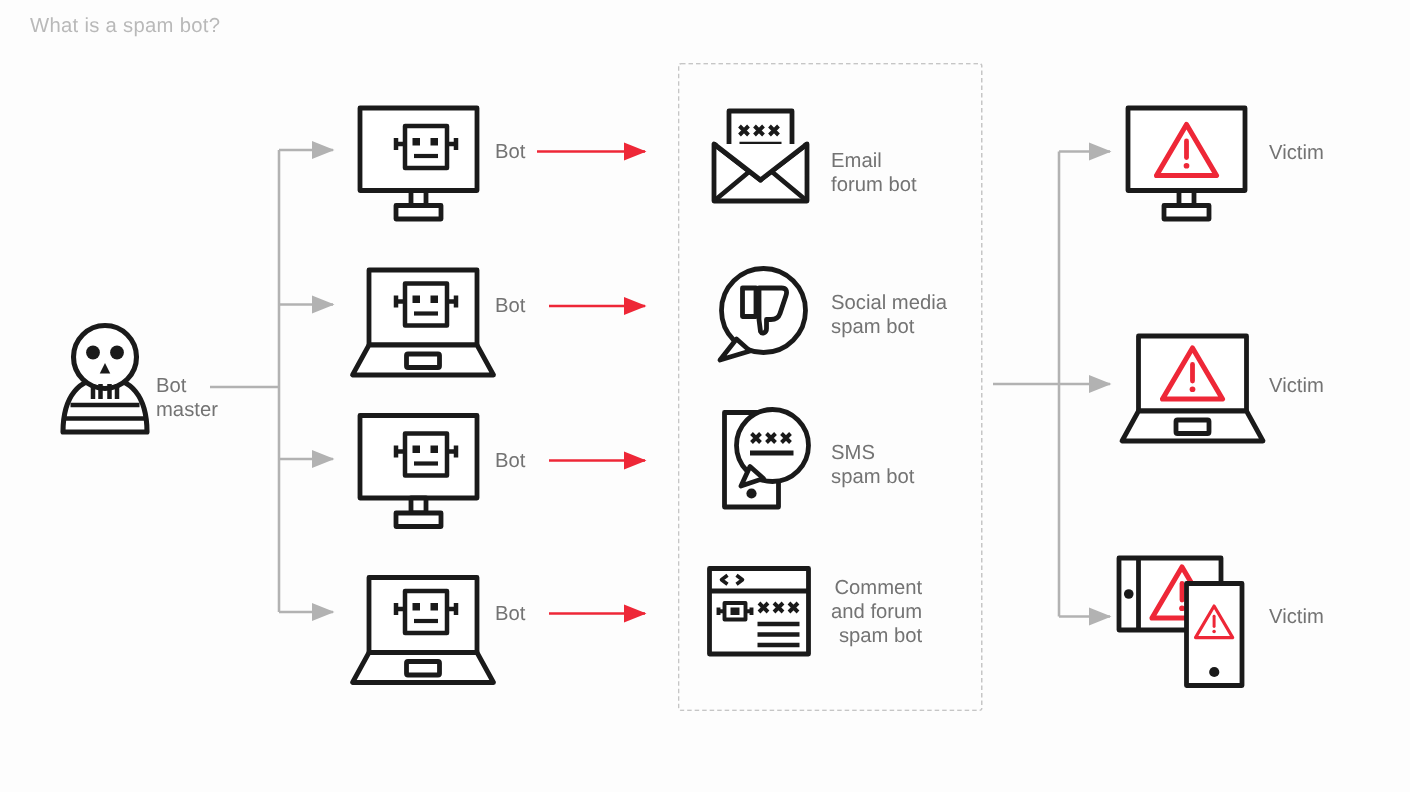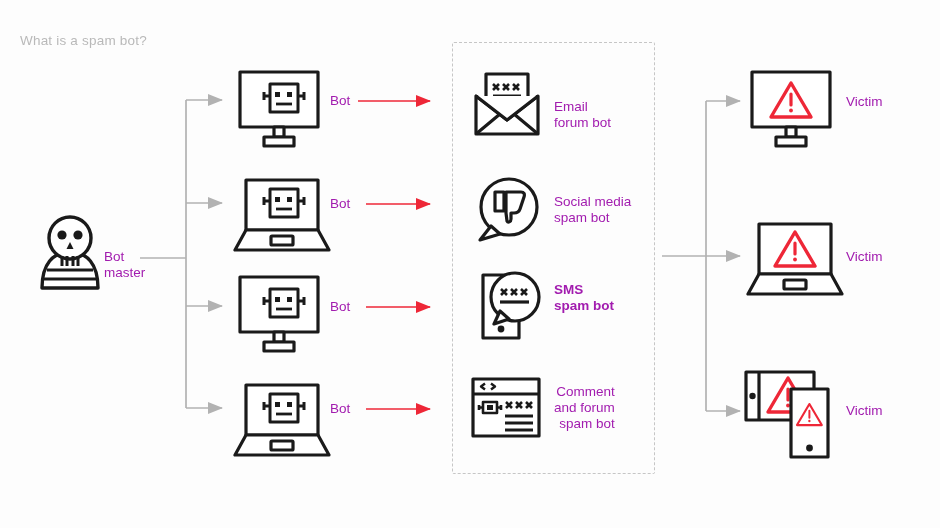--- a/index.html
+++ b/index.html
@@ -7,27 +7,27 @@
     width:940px;height:528px;
     background:#ffffff;
     font-family:"Liberation Sans","DejaVu Sans",sans-serif;
     overflow:hidden;
   }
   #stage{position:relative;width:940px;height:528px;background:#fdfdfd;}
 
   
   .title{
     position:absolute;left:20px;top:9px;
-    font-size:13.5px;color:#b9b9b9;letter-spacing:.2px;margin-top:24px;
+    font-size:13.5px;color:#b9b9b9;letter-spacing:.2px;
   }
 
   
   .lbl{
     position:absolute;
-    font-size:13.5px;line-height:16px;color:#a21caf;
+    font-size:13.5px;line-height:16px;color:#737373;
     white-space:pre-line;
   }
 
   
   .dashbox{
     position:absolute;left:452px;top:42px;width:201px;height:430px;
     border:1.5px dashed #c6c6c6;border-radius:2px;background:transparent;
   }
 
   
@@ -231,21 +231,21 @@
         <path d="M32,44 L60,44"></path>
         <path d="M32,51 L60,51"></path>
       </g>
     </g>
   </svg>
 
   <div class="lbl" style="left:554px;top:99px;">Email
 forum bot</div>
   <div class="lbl" style="left:554px;top:194px;">Social media
 spam bot</div>
-  <div class="lbl" style="left:554px;top:282px;font-weight:bold;">SMS
+  <div class="lbl" style="left:554px;top:294px;">SMS
 spam bot</div>
   <div class="lbl" style="left:554px;top:384px;text-align:right;">Comment
 and forum
 spam bot</div>
 
   <svg class="layer" viewBox="0 0 940 528">
     <defs>
       <g id="warn">
         <path d="M20,0 L40,34 L0,34 Z" fill="#fff" stroke="#ee2737" stroke-width="3.4" stroke-linejoin="round"></path>
         <path d="M20,11 L20,22" stroke="#ee2737" stroke-width="3.2" stroke-linecap="round"></path>

